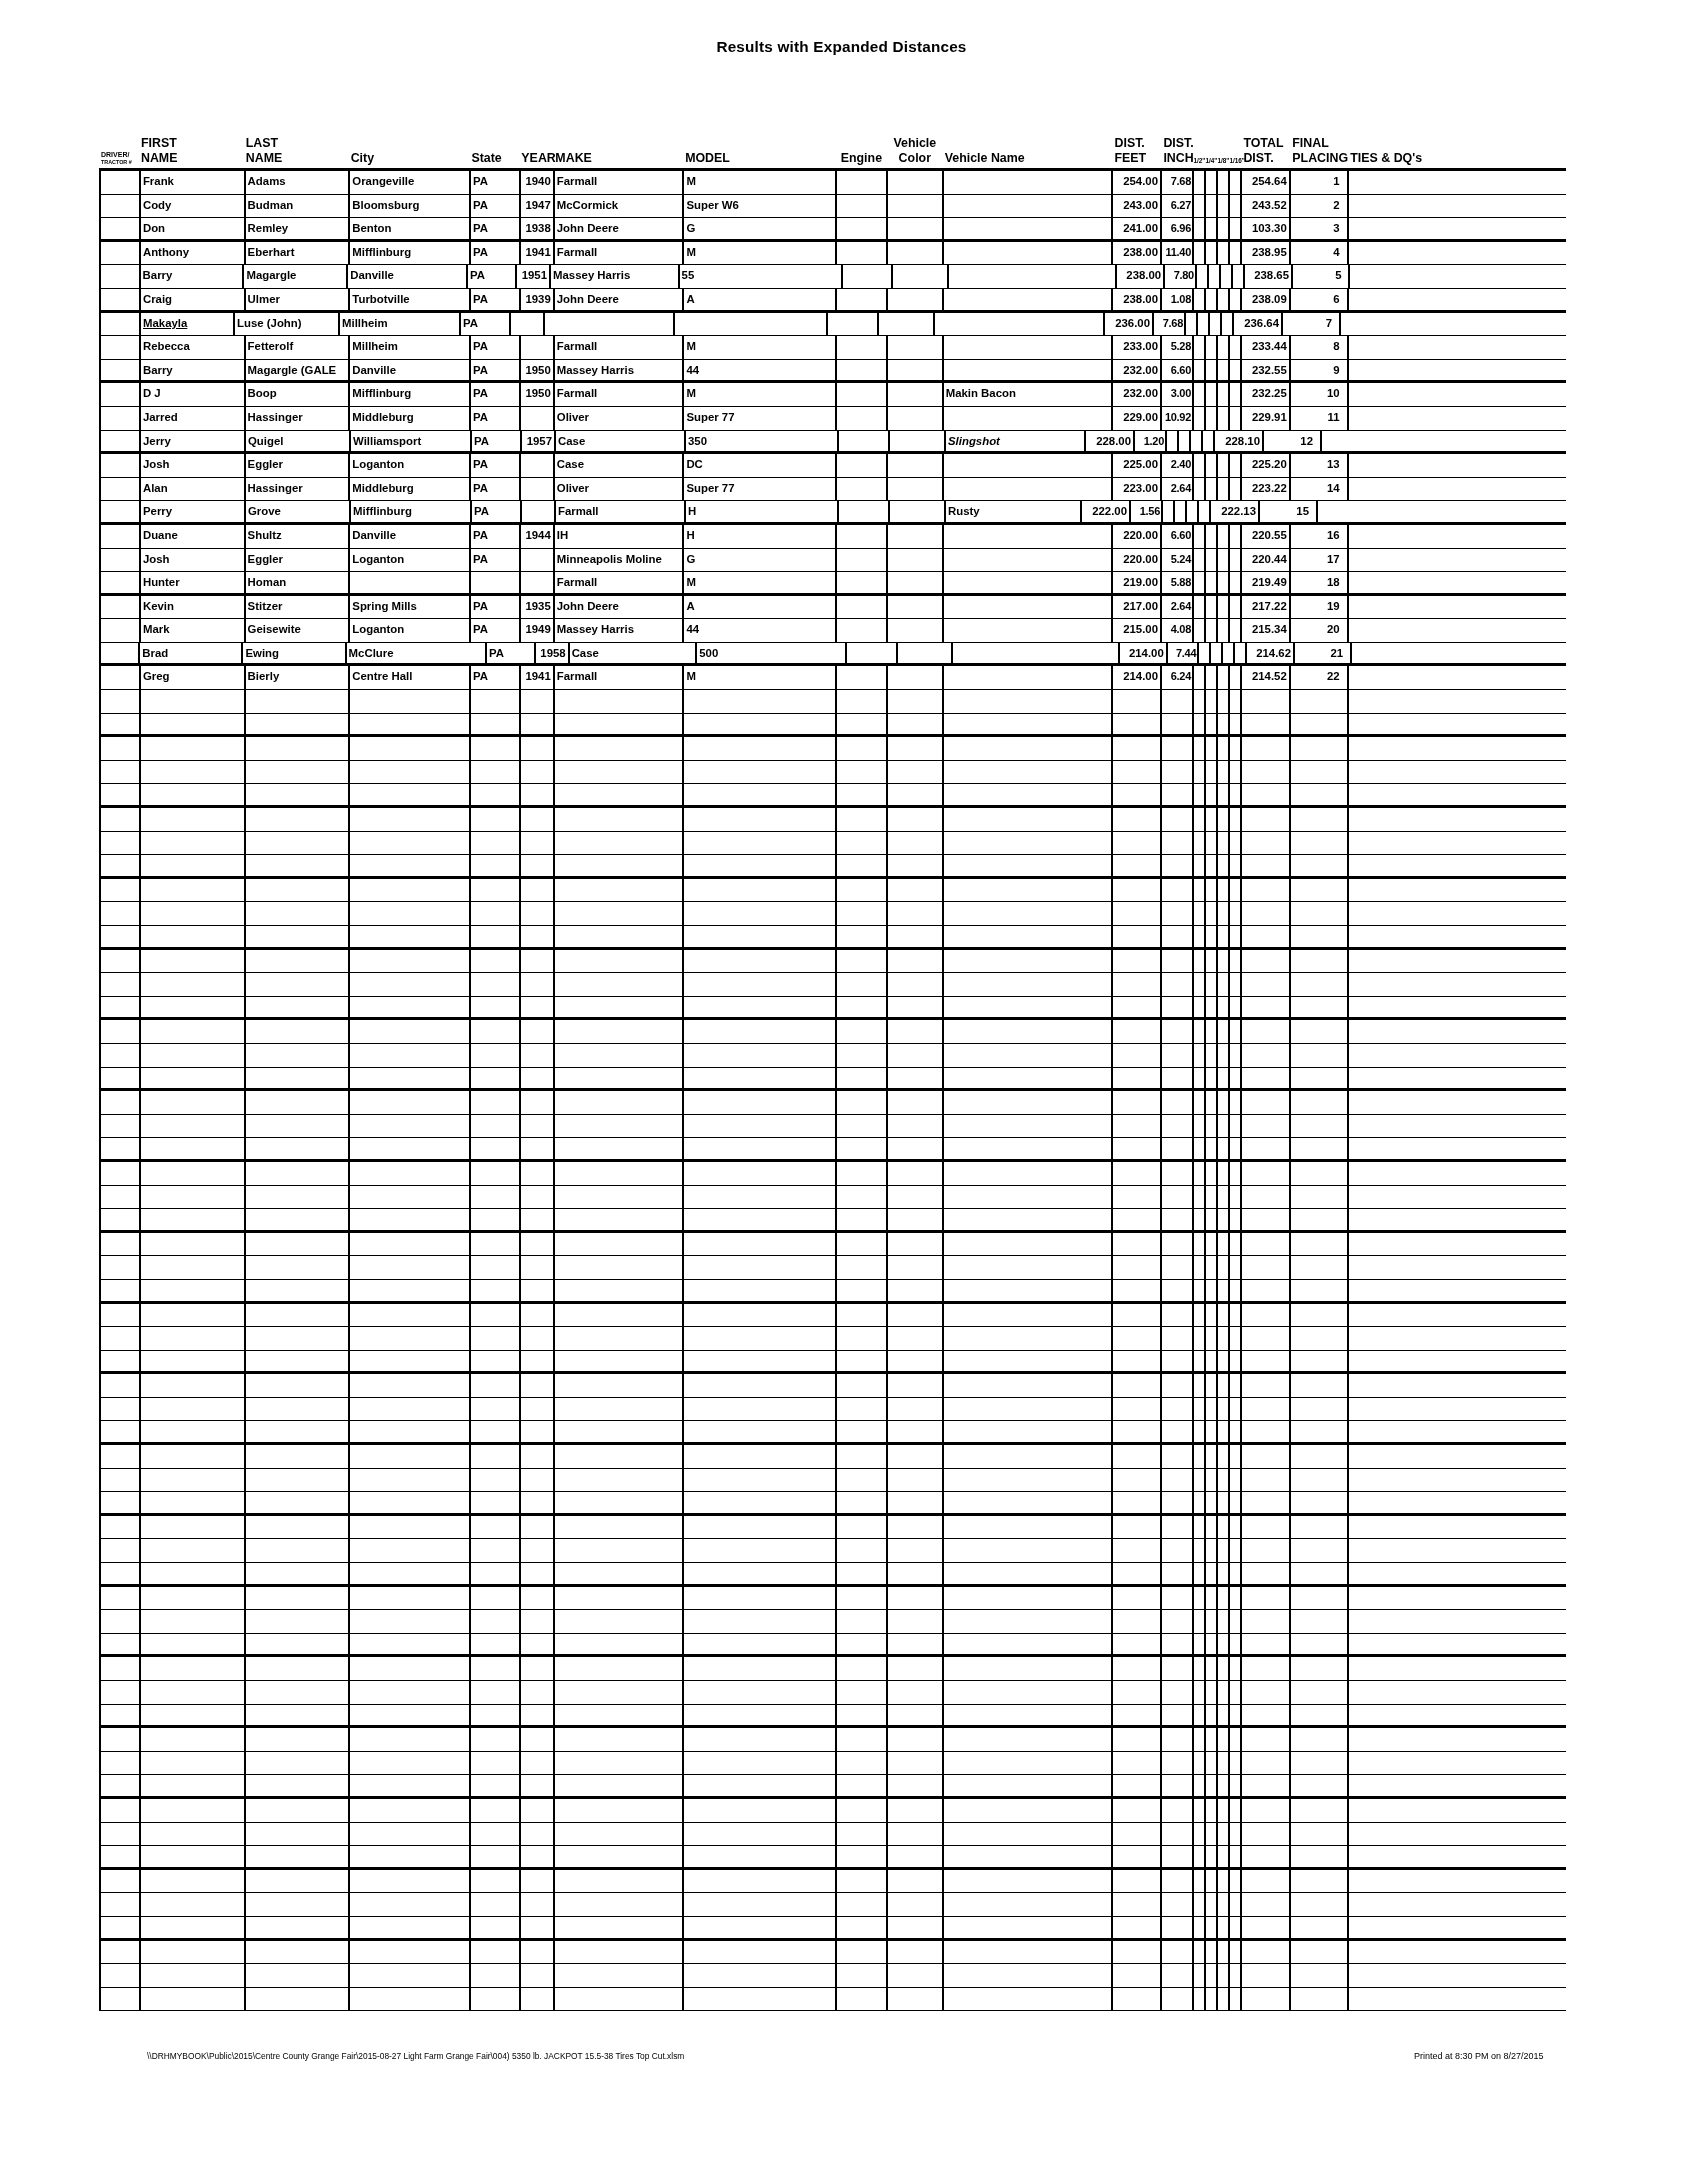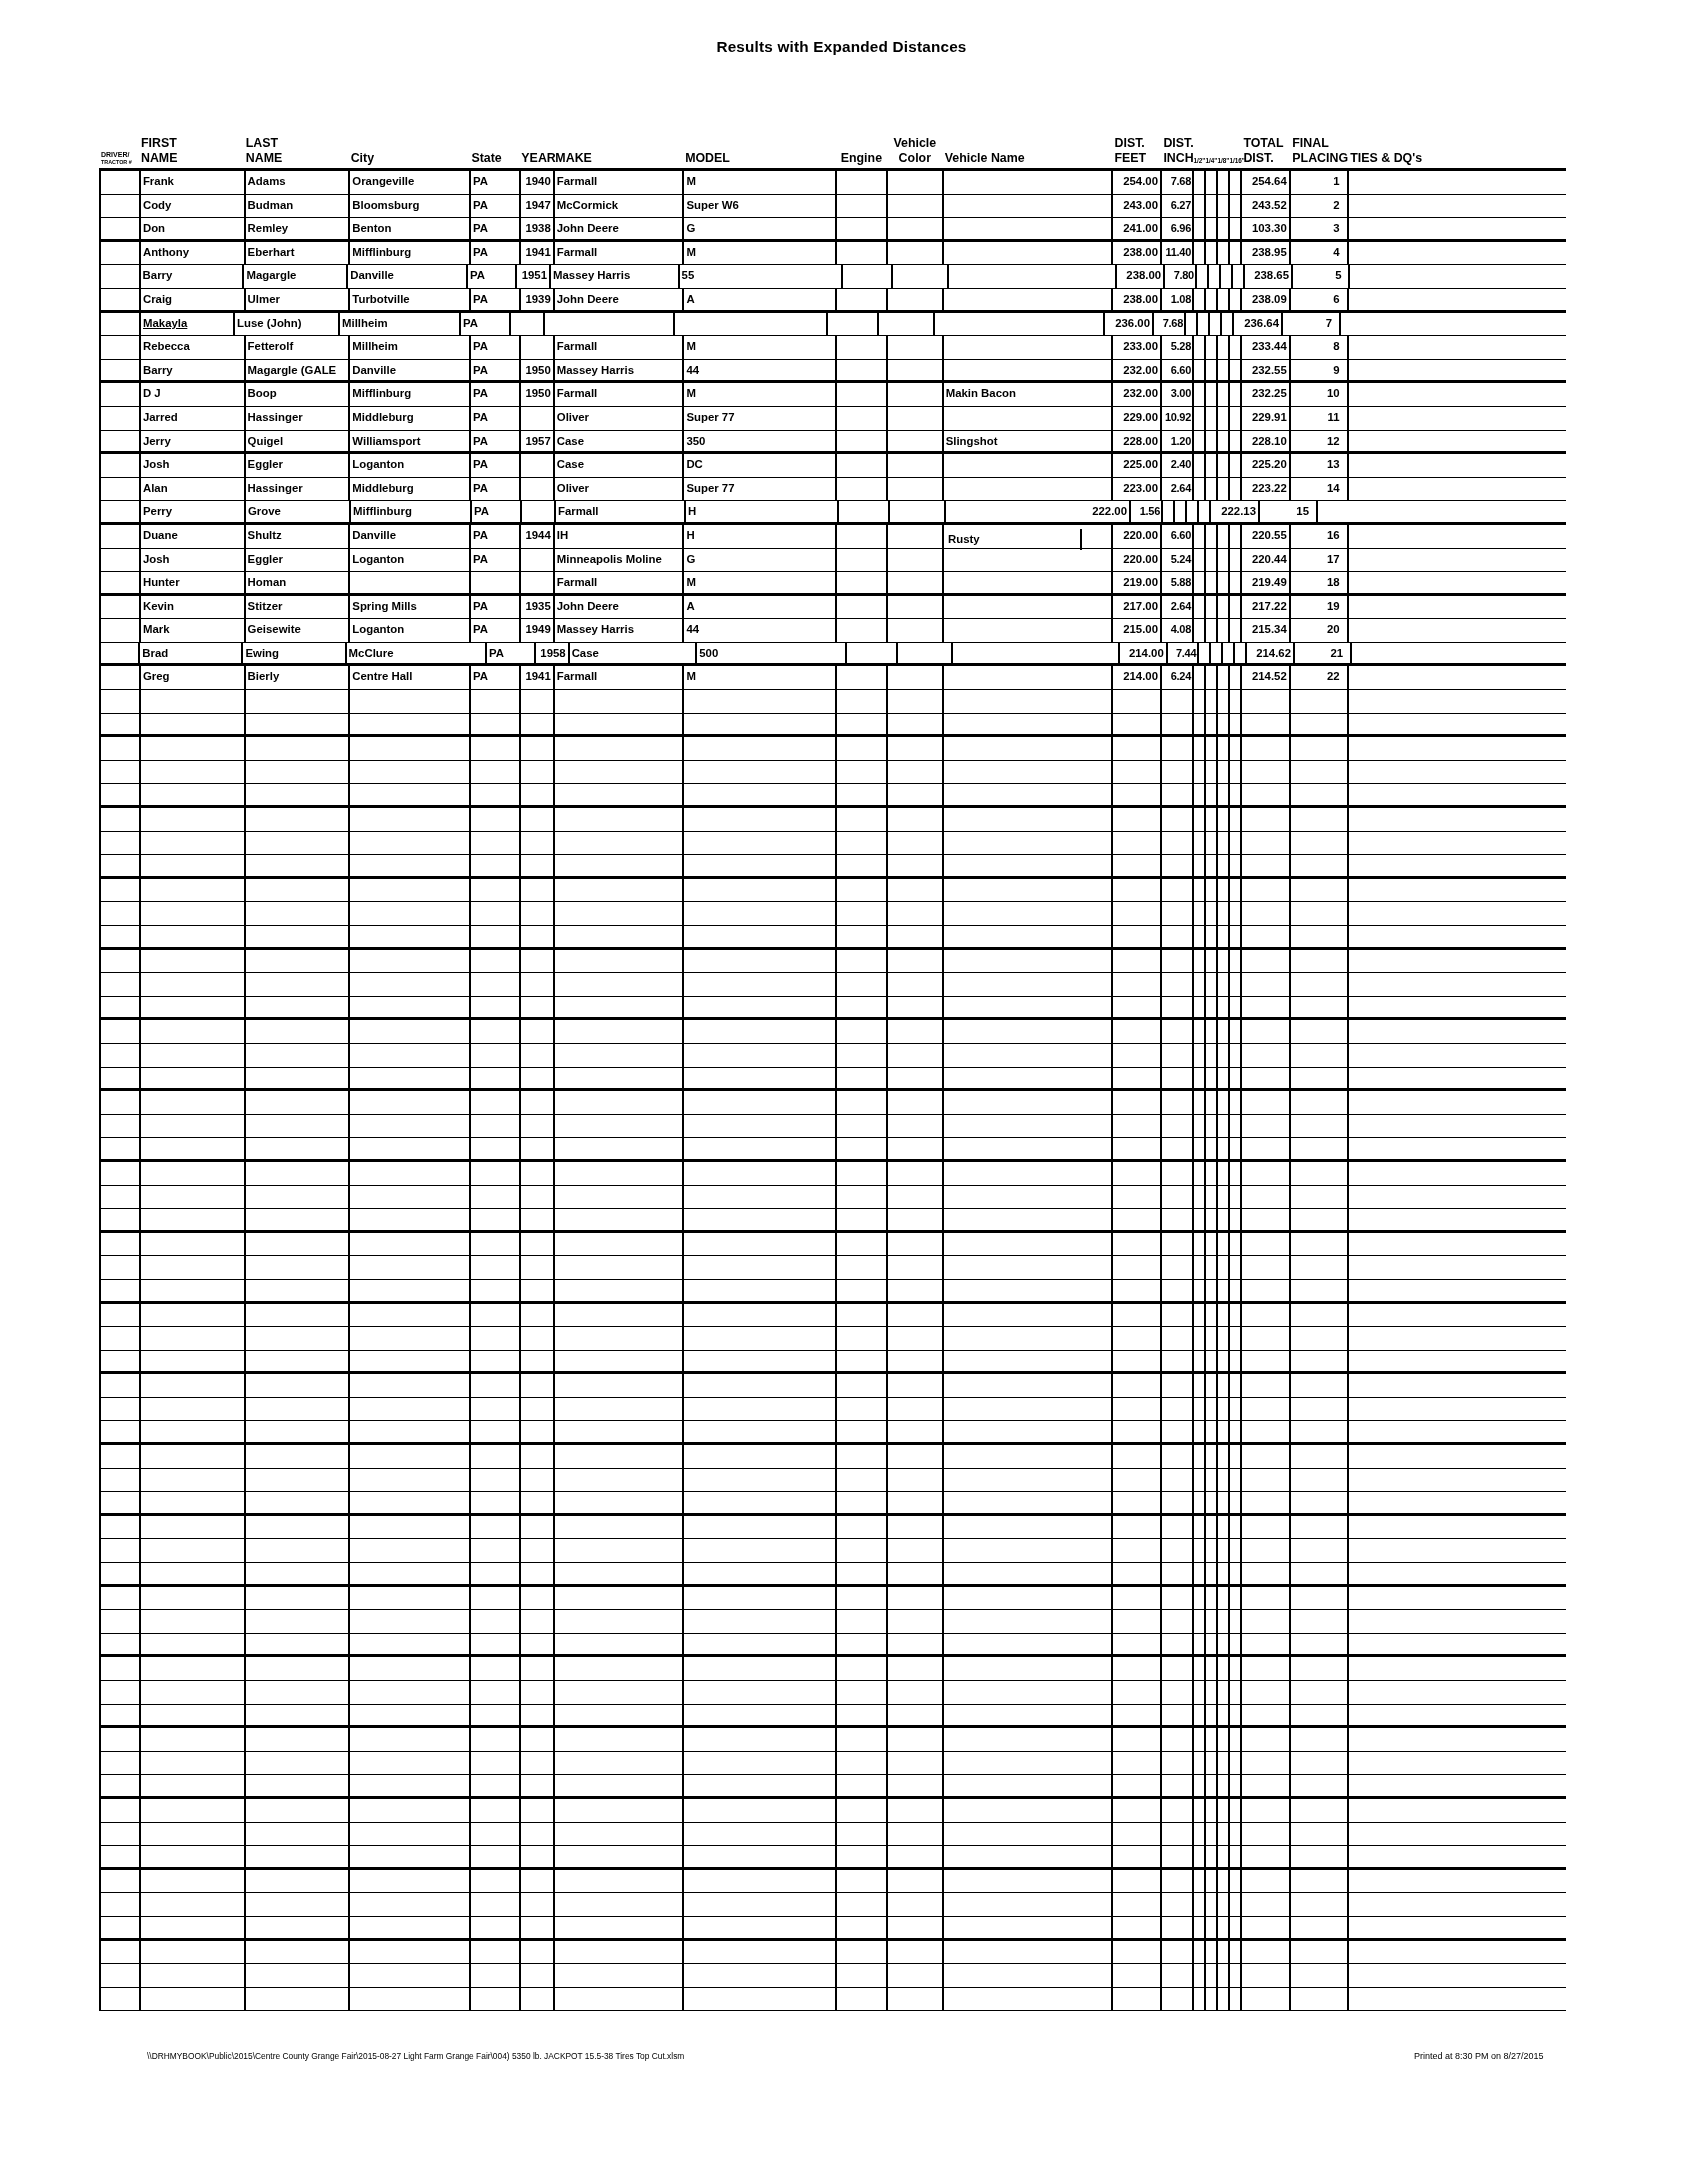--- a/index.html
+++ b/index.html
@@ -352,21 +352,21 @@
           <div class="cell" style="width: 40px;"></div>
           <div class="cell" style="width: 105px;">Jerry</div>
           <div class="cell" style="width: 105px;">Quigel</div>
           <div class="cell" style="width: 121px;">Williamsport</div>
           <div class="cell" style="width: 50px;">PA</div>
           <div class="cell c-num" style="width: 34px;">1957</div>
           <div class="cell" style="width: 130px;">Case</div>
           <div class="cell" style="width: 153px;">350</div>
           <div class="cell" style="width: 51px;"></div>
           <div class="cell" style="width: 56px;"></div>
-          <div class="cell" style="width: 170px;">Slingshot</div>
+          <div class="cell" style="width: 140px; font-style: italic;">Slingshot</div>
           <div class="cell c-num" style="width: 49px;">228.00</div>
           <div class="cell c-inch" style="width: 32px;">1.20</div>
           <div class="cell" style="width: 12px;"></div>
           <div class="cell" style="width: 12px;"></div>
           <div class="cell" style="width: 12px;"></div>
           <div class="cell" style="width: 12px;"></div>
           <div class="cell c-num" style="width: 49px;">228.10</div>
           <div class="cell c-place" style="width: 58px;">12</div>
           <div class="cell last" style="width: 218px;"></div>
         </div>
@@ -418,21 +418,21 @@
           <div class="cell" style="width: 40px;"></div>
           <div class="cell" style="width: 105px;">Perry</div>
           <div class="cell" style="width: 105px;">Grove</div>
           <div class="cell" style="width: 121px;">Mifflinburg</div>
           <div class="cell" style="width: 50px;">PA</div>
           <div class="cell c-num" style="width: 34px;"></div>
           <div class="cell" style="width: 130px;">Farmall</div>
           <div class="cell" style="width: 153px;">H</div>
           <div class="cell" style="width: 51px;"></div>
           <div class="cell" style="width: 56px;"></div>
-          <div class="cell" style="width: 136px; margin-top: 28px;">Rusty</div>
+          <div class="cell" style="width: 136px;">Rusty</div>
           <div class="cell c-num" style="width: 49px;">222.00</div>
           <div class="cell c-inch" style="width: 32px;">1.56</div>
           <div class="cell" style="width: 12px;"></div>
           <div class="cell" style="width: 12px;"></div>
           <div class="cell" style="width: 12px;"></div>
           <div class="cell" style="width: 12px;"></div>
           <div class="cell c-num" style="width: 49px;">222.13</div>
           <div class="cell c-place" style="width: 58px;">15</div>
           <div class="cell last" style="width: 218px;"></div>
         </div>

